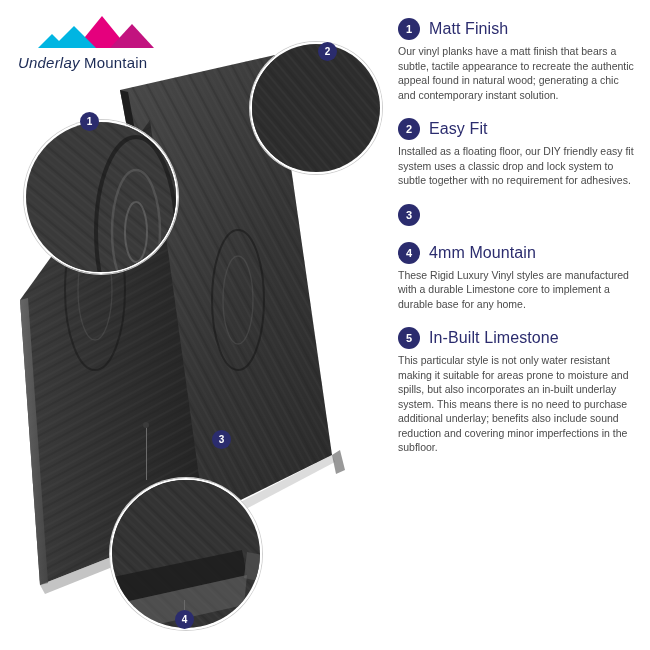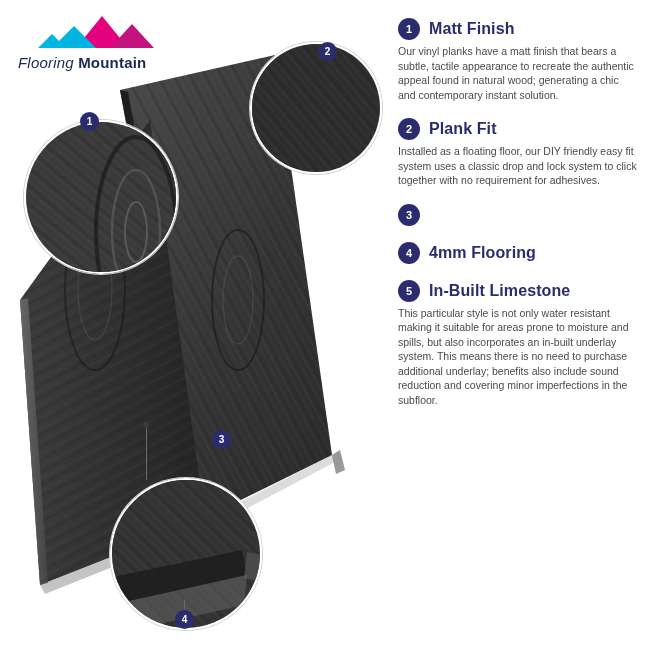--- a/index.html
+++ b/index.html
@@ -41,21 +41,21 @@
   }
   .logo-text {
     position: absolute;
     left: 0px; top: 40px;
     font-size: 15px;
     color: #1b2a55;
     letter-spacing: .2px;
     white-space: nowrap;
   }
   .logo-text .light { font-style: italic; font-weight: 400; }
-  .logo-text .bold { font-weight: 700; }
+  .logo-text .bold { font-weight: 400; }
 
   
   .planks { position: absolute; left: 0; top: 0; width: 390px; height: 650px; }
 
   
   .callout {
     position: absolute;
     border-radius: 50%;
     overflow: hidden;
     border: 2px solid #ffffff;
@@ -107,21 +107,21 @@
     background: #2b2c6e;
     color: #ffffff;
     font-size: 11px;
     font-weight: 700;
     line-height: 22px;
     text-align: center;
     margin-right: 9px;
   }
   .ftitle {
     font-size: 16px;
-    font-weight: 700;
+    font-weight: 400;
     color: #2b2c6e;
     letter-spacing: .1px;
   }
   .fbody {
     font-size: 10.5px;
     line-height: 14.5px;
     color: #4a4a4a;
     margin-left: 0px;
   }
 </style>
@@ -196,21 +196,21 @@
 
     <div class="logo">
       <svg class="logo-mountains" viewBox="0 0 130 42">
         <polygon points="66,2 92,34 40,34" fill="#e5007d"></polygon>
         <polygon points="96,10 118,34 74,34" fill="#c2137f"></polygon>
         <polygon points="38,12 60,34 16,34" fill="#00b5e2"></polygon>
         <polygon points="16,20 30,34 2,34" fill="#00b5e2"></polygon>
         <rect x="0" y="34" width="130" height="3" fill="#00b5e2" opacity="0"></rect>
       </svg>
       <div class="logo-text">
-        <span class="light">Flooring</span>
+        <span class="light">Underlay</span>
         <span class="bold">Mountain</span>
       </div>
     </div>
 
     <div class="callout" style="left:24px; top:120px; width:150px; height:150px;">
       <svg class="callout-inner" viewBox="0 0 320 320">
         <rect width="320" height="320" fill="#3a3a3a"></rect>
         <g transform="rotate(-22 160 160)">
           <rect x="-40" y="-40" width="420" height="420" fill="url(#grain)"></rect>
         </g>
@@ -260,36 +260,37 @@
       <div class="feature-head">
         <div class="num">1</div>
         <div class="ftitle">Matt Finish</div>
       </div>
       <div class="fbody">Our vinyl planks have a matt finish that bears a subtle, tactile appearance to recreate the authentic appeal found in natural wood; generating a chic and contemporary instant solution.</div>
     </div>
 
     <div class="feature">
       <div class="feature-head">
         <div class="num">2</div>
-        <div class="ftitle">Plank Fit</div>
-      </div>
-      <div class="fbody">Installed as a floating floor, our DIY friendly easy fit system uses a classic drop and lock system to click together with no requirement for adhesives.</div>
+        <div class="ftitle">Easy Fit</div>
+      </div>
+      <div class="fbody">Installed as a floating floor, our DIY friendly easy fit system uses a classic drop and lock system to subtle together with no requirement for adhesives.</div>
     </div>
 
     <div class="feature">
       <div class="feature-head">
         <div class="num">3</div>
       </div>
     </div>
 
     <div class="feature">
       <div class="feature-head">
         <div class="num">4</div>
-        <div class="ftitle">4mm Flooring</div>
-      </div>
+        <div class="ftitle">4mm Mountain</div>
+      </div>
+      <div class="fbody">These Rigid Luxury Vinyl styles are manufactured with a durable Limestone core to implement a durable base for any home.</div>
     </div>
 
     <div class="feature">
       <div class="feature-head">
         <div class="num">5</div>
         <div class="ftitle">In-Built Limestone</div>
       </div>
       <div class="fbody">This particular style is not only water resistant making it suitable for areas prone to moisture and spills, but also incorporates an in-built underlay system. This means there is no need to purchase additional underlay; benefits also include sound reduction and covering minor imperfections in the subfloor.</div>
     </div>
 

